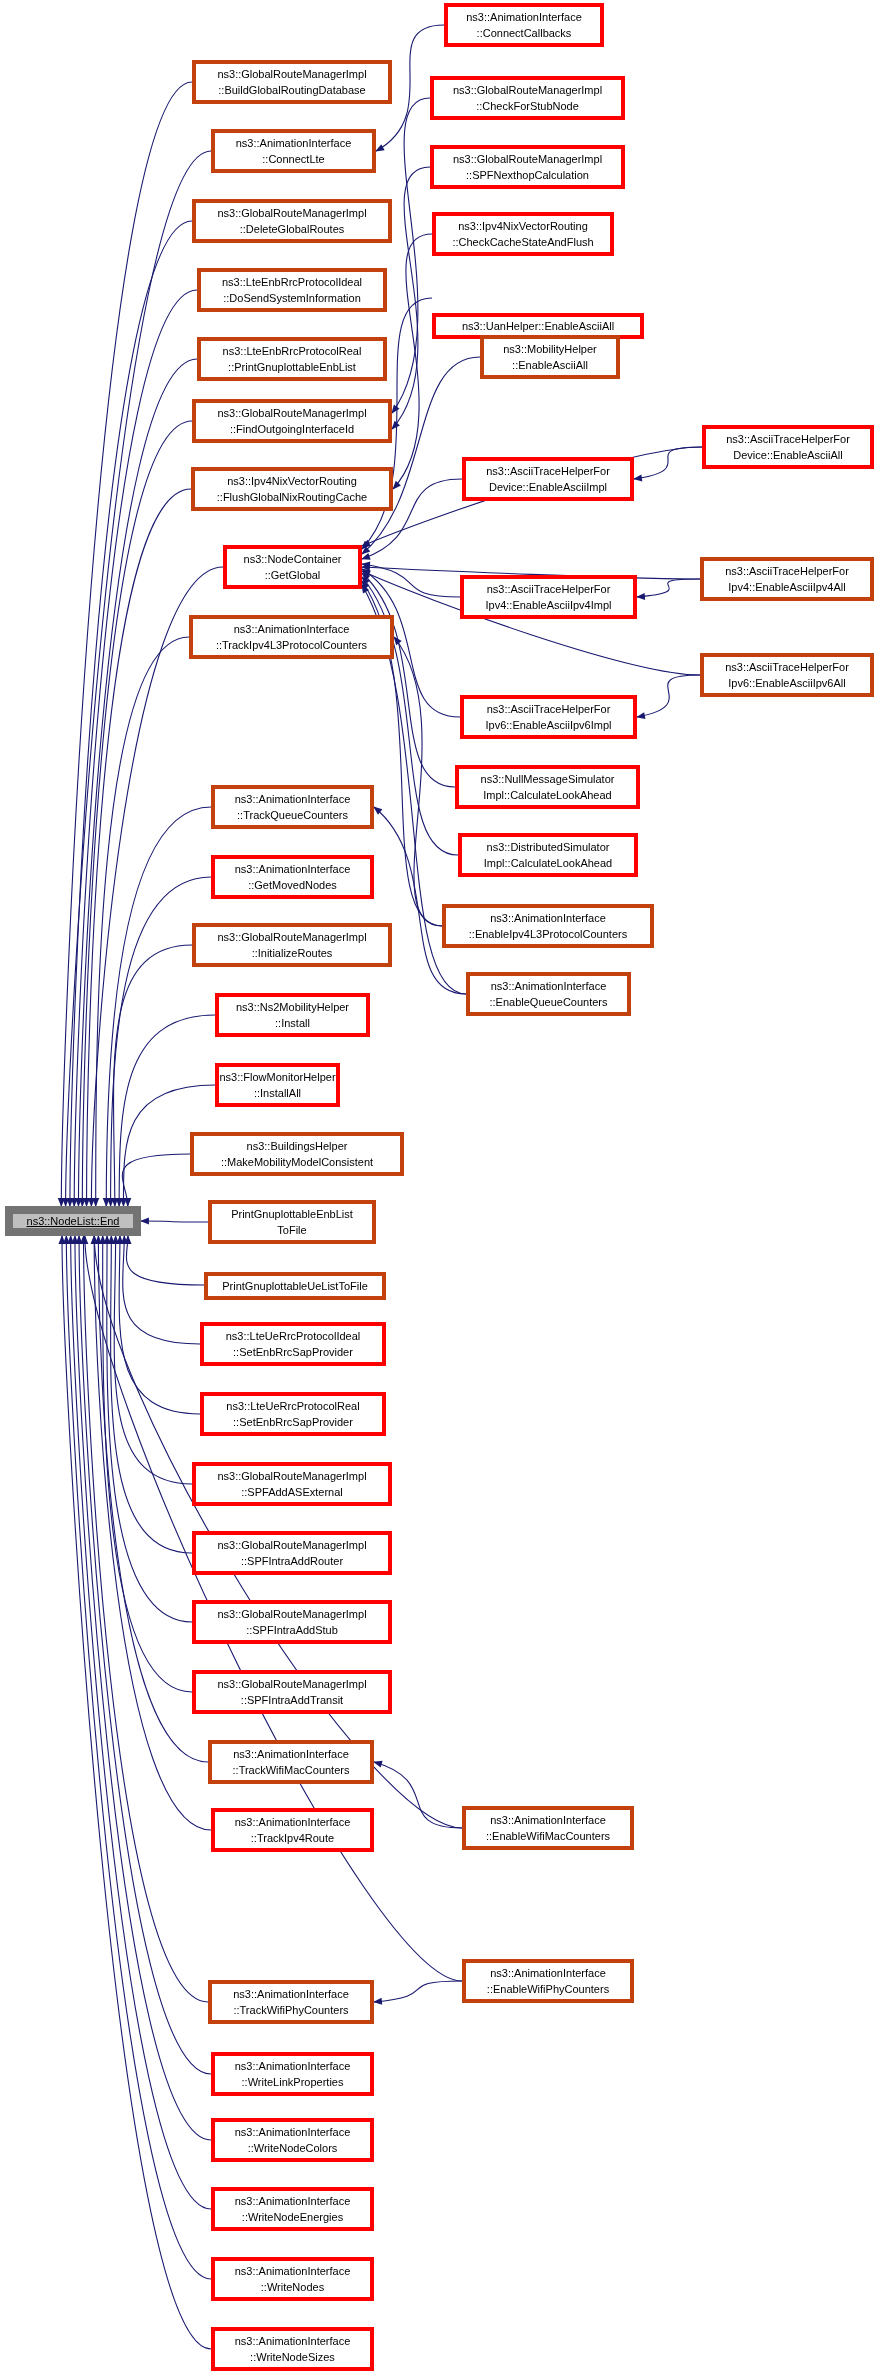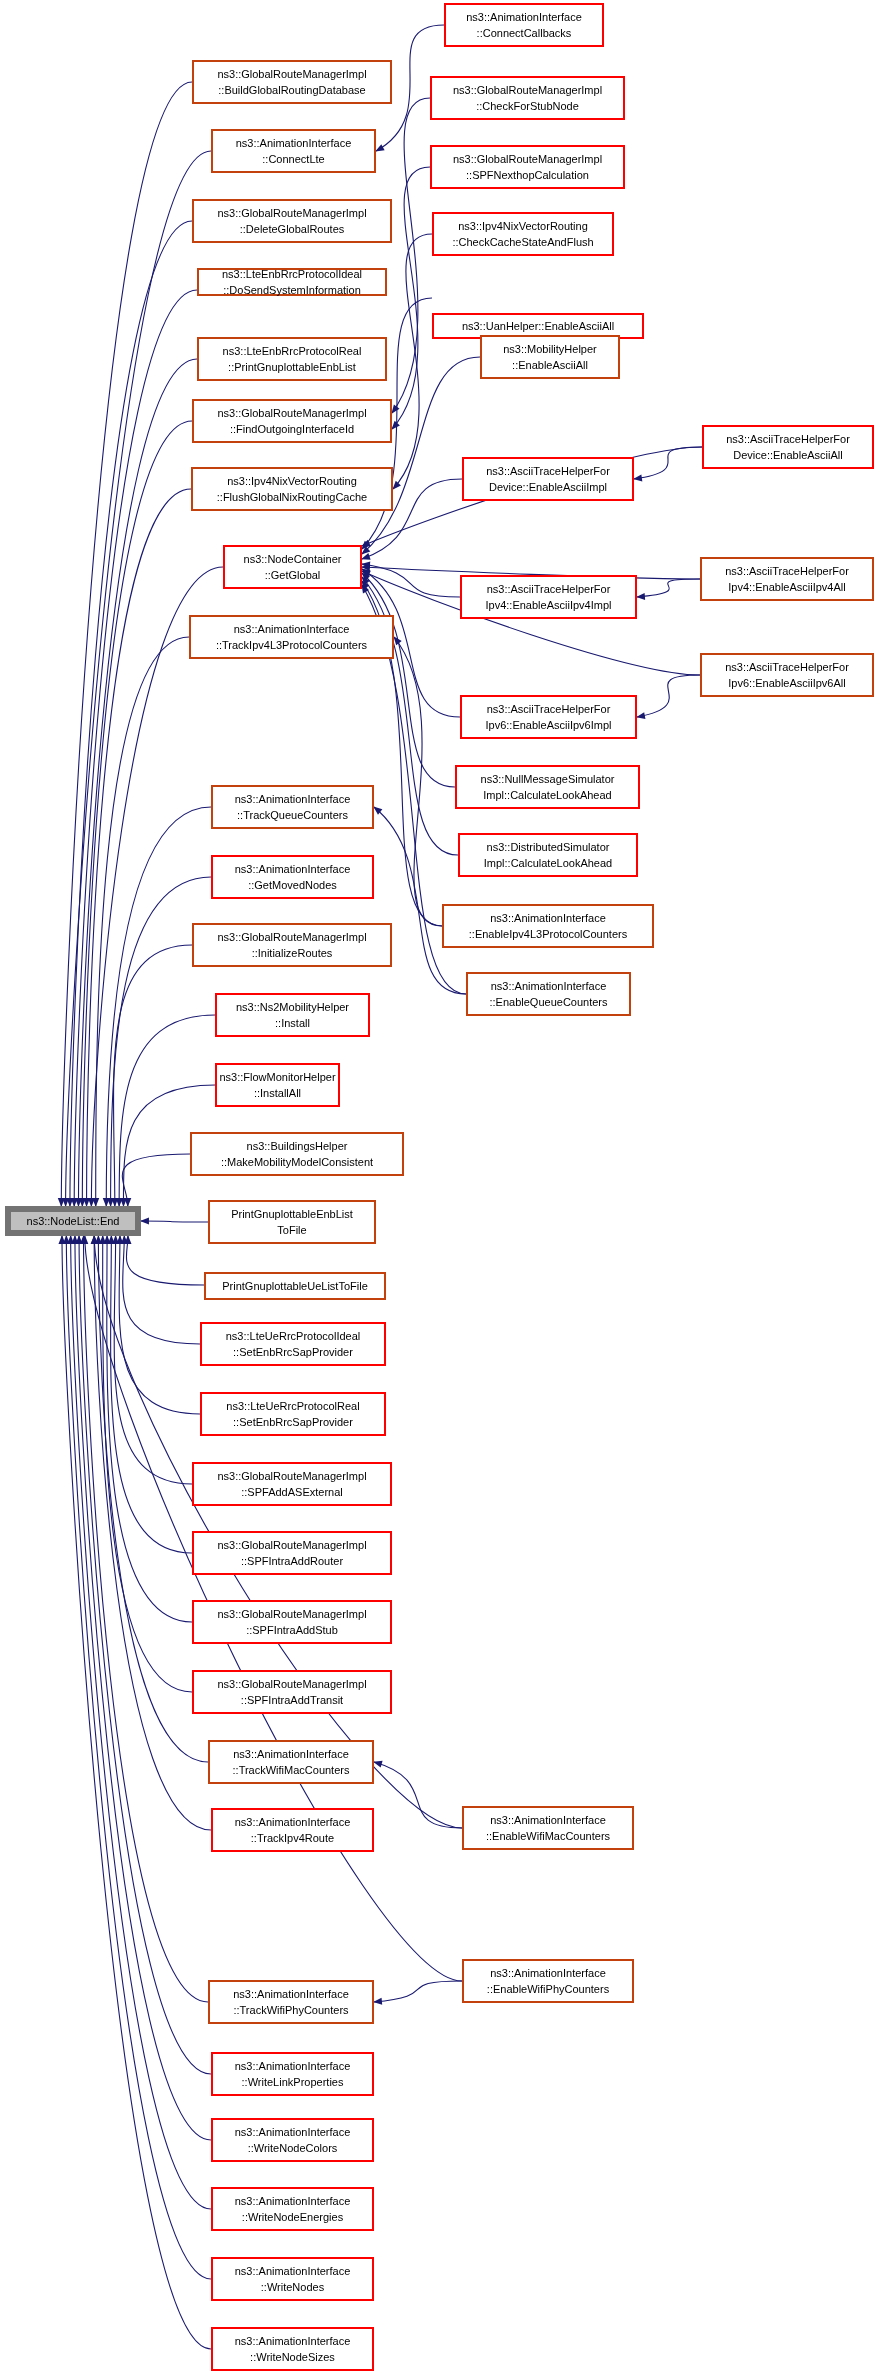--- a/index.html
+++ b/index.html
@@ -1,23 +1,23 @@
 <!DOCTYPE html>
 <html><head>
 <meta charset="utf-8">
 <style>
   html,body{margin:0;padding:0;background:#ffffff;}
   #graph-canvas{position:relative;width:877px;height:2377px;background:#ffffff;overflow:hidden;
     font-family:"Liberation Sans","DejaVu Sans",sans-serif;}
   #edge-layer{position:absolute;left:0;top:0;width:877px;height:2377px;}
   .gnode{position:absolute;display:flex;align-items:center;justify-content:center;
     text-align:center;white-space:pre;font-size:11px;line-height:16px;color:#000;
-    background:#ffffff;border:2px solid #c2410c;box-sizing:border-box;cursor:pointer;}
+    background:#ffffff;border:4px solid #c2410c;box-sizing:border-box;cursor:pointer;}
   .gnode.red{border-color:#ff0000;}
-  .gnode.main{background:#bfbfbf;border:6px solid #737373;cursor:default;}
+  .gnode.main{background:#bfbfbf;border:8px solid #737373;cursor:default;text-decoration:underline;}
 </style>
 </head>
 <body>
 
 <div id="graph-canvas">
   <svg id="edge-layer" xmlns="http://www.w3.org/2000/svg" width="877" height="2377" viewBox="0 0 877 2377">
     <defs>
       <marker id="arrowhead" viewBox="0 0 10 10" refX="9" refY="5" markerWidth="10" markerHeight="8" orient="auto">
         <path d="M 0 1 L 10 5 L 0 9 z" fill="#191970"></path>
       </marker>
@@ -82,21 +82,21 @@
       </g>
   </svg>
   <div id="node-layer">
       <div class="gnode main" style="left: 5px; top: 1206px; width: 136px; height: 30px;">ns3::NodeList::End</div>
       <div class="gnode" style="left: 192px; top: 60px; width: 200px; height: 44px;">ns3::GlobalRouteManagerImpl
 ::BuildGlobalRoutingDatabase</div>
       <div class="gnode" style="left: 211px; top: 129px; width: 165px; height: 44px;">ns3::AnimationInterface
 ::ConnectLte</div>
       <div class="gnode" style="left: 192px; top: 199px; width: 200px; height: 44px;">ns3::GlobalRouteManagerImpl
 ::DeleteGlobalRoutes</div>
-      <div class="gnode" style="left: 197px; top: 268px; width: 190px; height: 28px;">ns3::LteEnbRrcProtocolIdeal
+      <div class="gnode" style="left: 197px; top: 268px; width: 190px; height: 44px;">ns3::LteEnbRrcProtocolIdeal
 ::DoSendSystemInformation</div>
       <div class="gnode" style="left: 197px; top: 337px; width: 190px; height: 44px;">ns3::LteEnbRrcProtocolReal
 ::PrintGnuplottableEnbList</div>
       <div class="gnode" style="left: 192px; top: 399px; width: 200px; height: 44px;">ns3::GlobalRouteManagerImpl
 ::FindOutgoingInterfaceId</div>
       <div class="gnode" style="left: 191px; top: 467px; width: 202px; height: 44px;">ns3::Ipv4NixVectorRouting
 ::FlushGlobalNixRoutingCache</div>
       <div class="gnode red" style="left: 223px; top: 545px; width: 139px; height: 44px;">ns3::NodeContainer
 ::GetGlobal</div>
       <div class="gnode" style="left: 189px; top: 615px; width: 205px; height: 44px;">ns3::AnimationInterface

